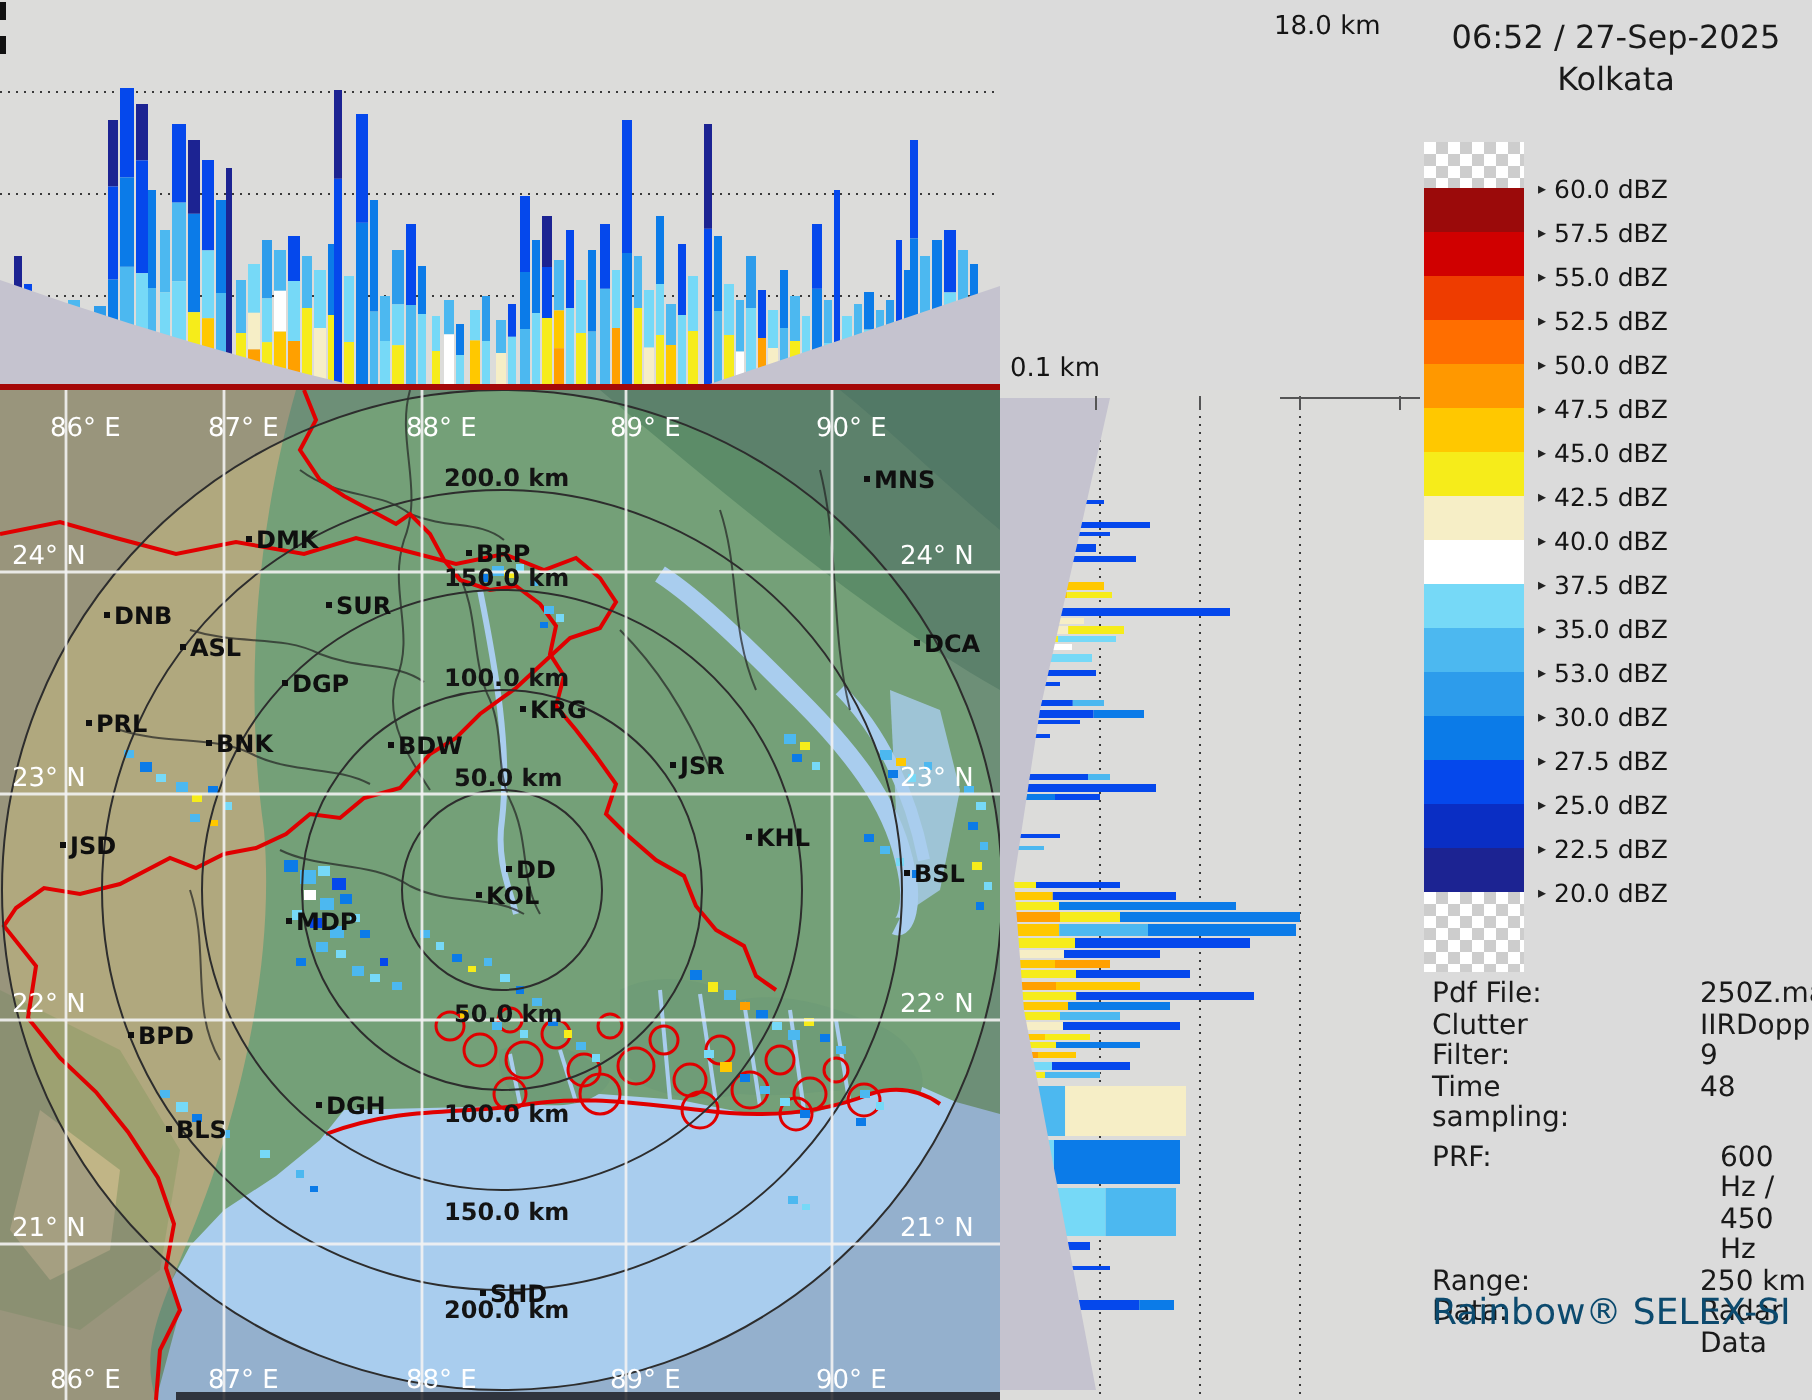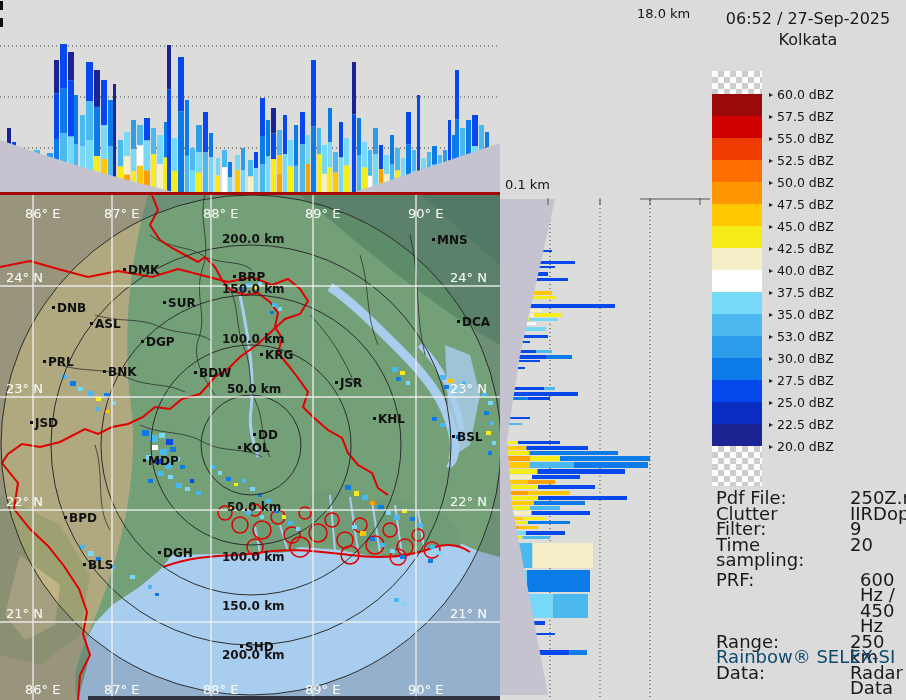--- a/index.html
+++ b/index.html
@@ -17,21 +17,21 @@
                 font-size:16px;line-height:21px;color:#1a1a1a;}
   #legend-scale{position:absolute;left:2px;top:71px;width:192px;height:420px;}
   .scale-block{position:absolute;left:0;width:50px;}
   .checker{background-image:
      linear-gradient(45deg,#cdcdcd 25%,transparent 25%,transparent 75%,#cdcdcd 75%),
      linear-gradient(45deg,#cdcdcd 25%,#ffffff 25%,#ffffff 75%,#cdcdcd 75%);
      background-size:12px 12px;background-position:0 0,6px 6px;}
   .scale-label{position:absolute;left:57px;height:16px;display:flex;align-items:center;
                gap:4px;font-size:12.5px;color:#151515;white-space:nowrap;}
   .scale-arrow{font-size:8px;color:#222;}
-  #legend-meta{position:absolute;left:6px;top:490px;width:188px;font-size:18px;color:#1a1a1a;}
+  #legend-meta{position:absolute;left:6px;top:490px;width:188px;font-size:14px;color:#1a1a1a;}
   .meta-row{display:flex;line-height:15.5px;}
   .meta-row .k{width:86px;flex:none;}
   .meta-row .v{white-space:pre-line;margin-left:48px;}
   .gap-above{margin-top:4px;gap:10px;}
   #legend-brand{position:absolute;left:6px;top:646px;font-size:18px;color:#0c4a6e;}
   svg{display:block;}
   .glab{fill:#ffffff;font-size:13px;}
   .clab{fill:#0f0f0f;font-size:12px;font-weight:700;}
   .rlab{fill:#141414;font-size:12px;font-weight:700;}
 </style>
@@ -736,21 +736,21 @@
         <div class="meta-row">
           <span class="k">Pdf File:</span>
           <span class="v">250Z.max</span>
         </div>
         <div class="meta-row">
           <span class="k">Clutter Filter:</span>
           <span class="v">IIRDoppler 9</span>
         </div>
         <div class="meta-row">
           <span class="k">Time sampling:</span>
-          <span class="v">20</span>
+          <span class="v">48</span>
         </div>
         <div class="meta-row gap-above">
           <span class="k">PRF:</span>
           <span class="v">600 Hz / 450 Hz</span>
         </div>
         <div class="meta-row">
           <span class="k">Range:</span>
           <span class="v">250 km</span>
         </div>
         <div class="meta-row">

